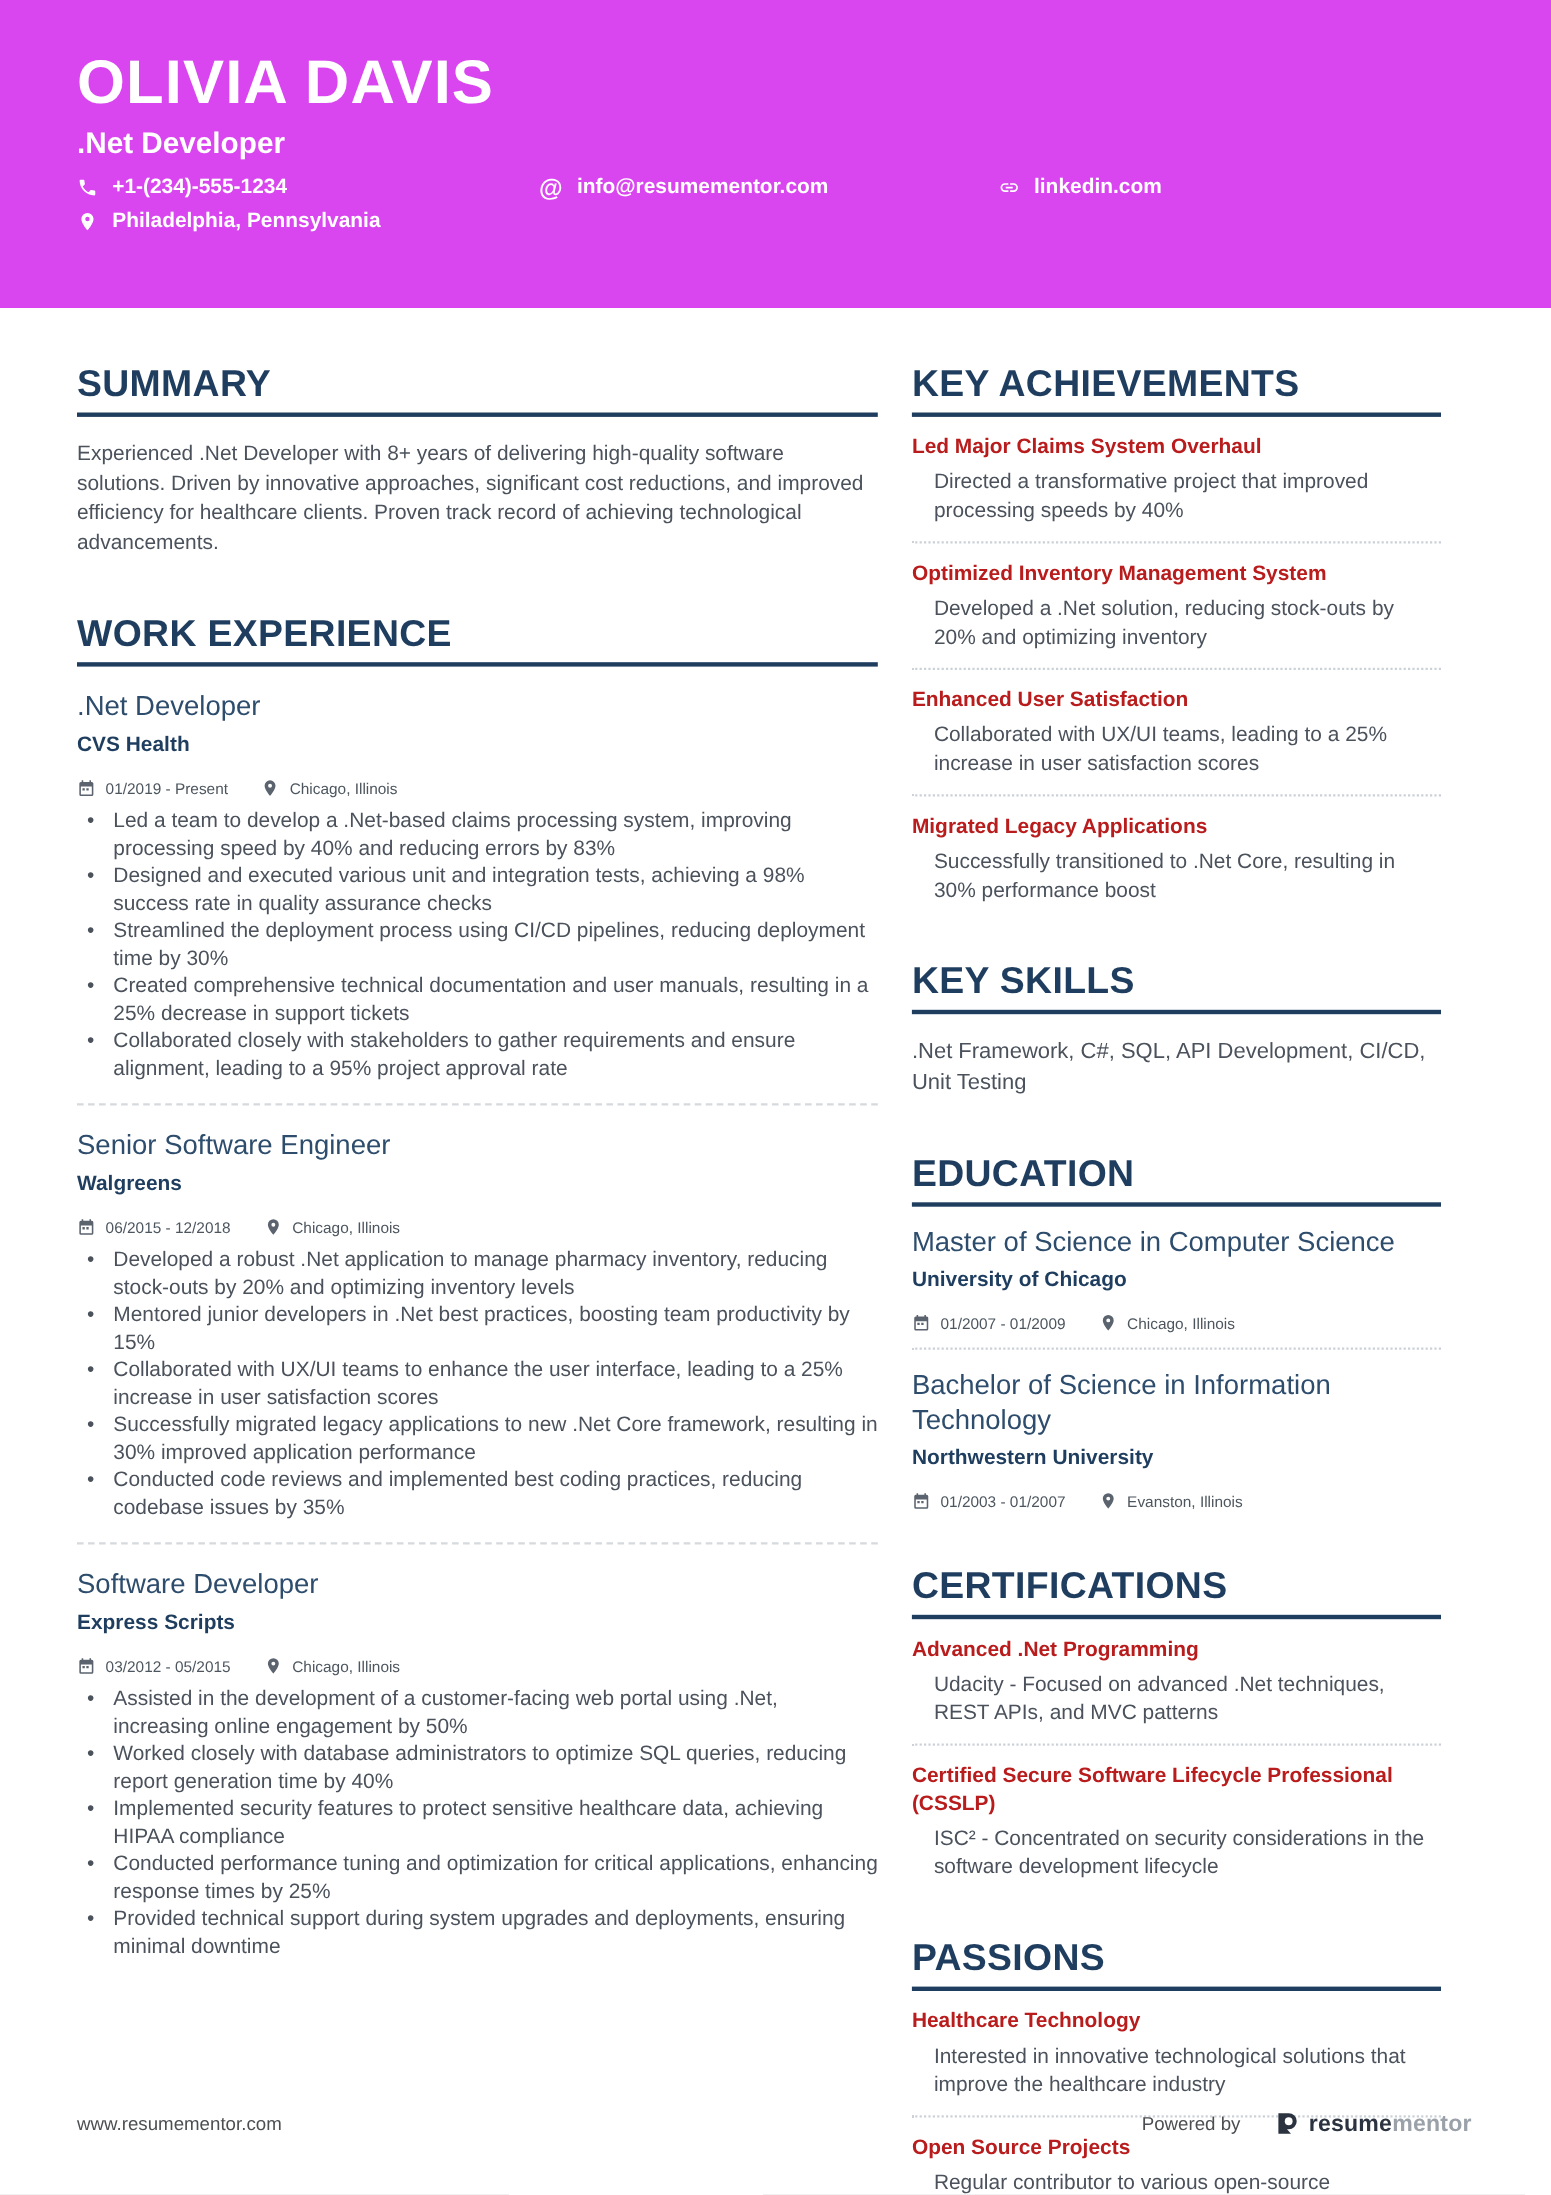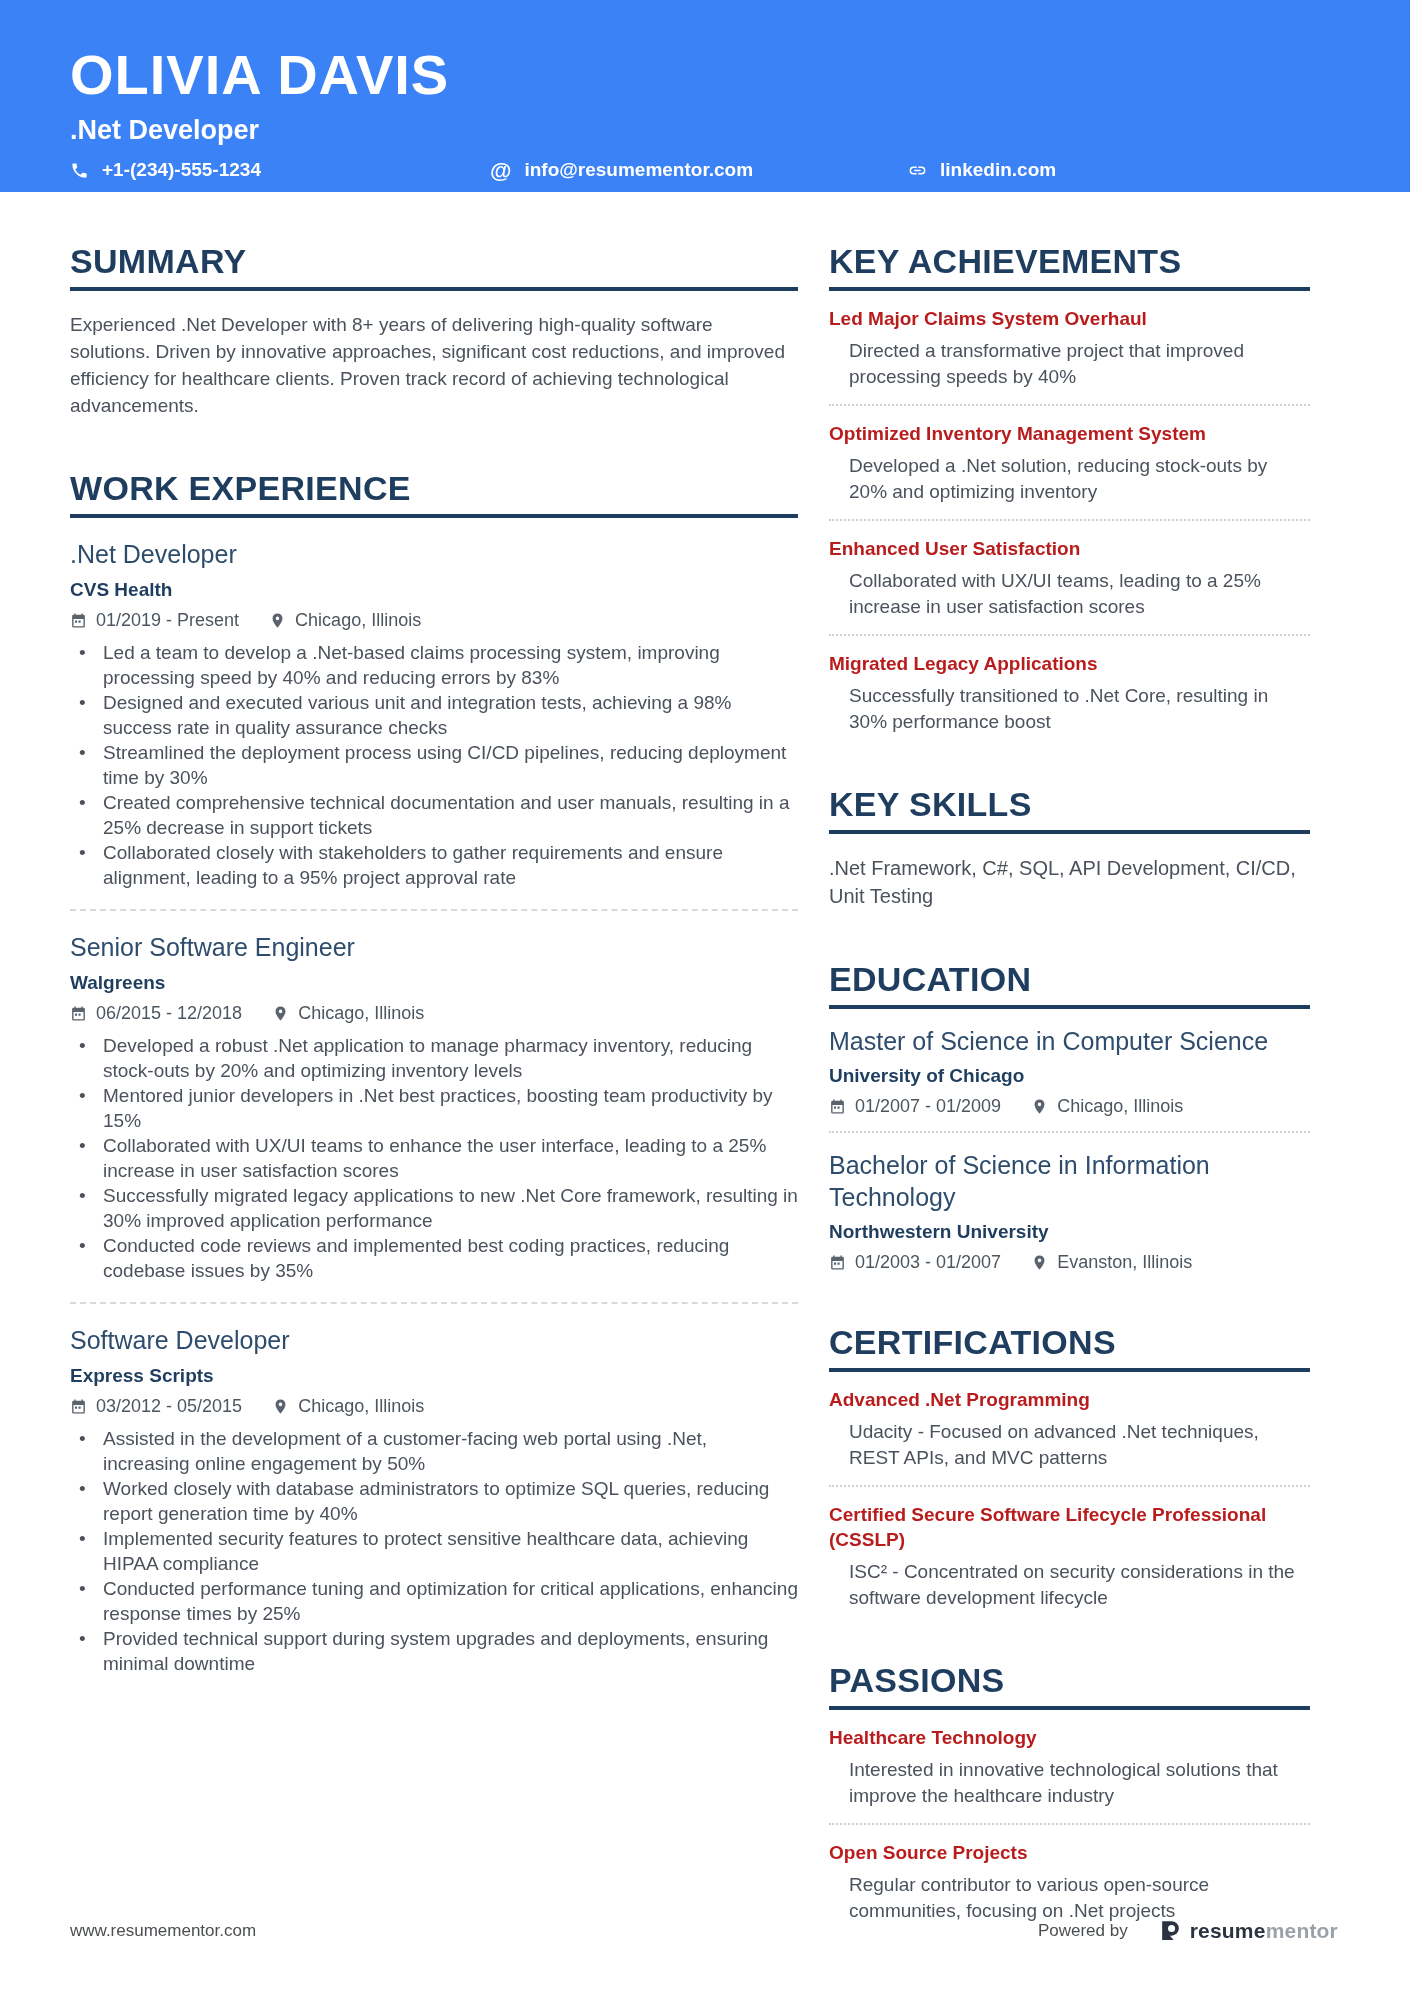--- a/index.html
+++ b/index.html
@@ -5,21 +5,21 @@
   * { box-sizing: border-box; }
   html,body { margin:0; padding:0; background:#e8e8e8; }
   .page {
     width:1410px; height:1995px; position:relative; overflow:hidden;
     background:#ffffff; font-family:"Liberation Sans", sans-serif;
     margin:0 auto;
   }
 
   
   .header {
-    background:#3b82f6; height:192px; padding:46px 70px 0 70px; color:#ffffff;
+    background:#d946ef; height:280px; padding:46px 70px 0 70px; color:#ffffff;
   }
   .name { font-size:56px; font-weight:800; letter-spacing:1px; line-height:58px; }
   .headline { font-size:27px; font-weight:700; margin-top:11px; }
   .contact-row { display:flex; align-items:center; margin-top:13px; font-size:19px; font-weight:700; }
   .contact-row.second { margin-top:9px; }
   .contact-item { display:flex; align-items:center; gap:13px; }
   .contact-item.phone { width:420px; }
   .contact-item.email { width:418px; }
   .hicon { width:19px; height:19px; fill:#ffffff; flex:none; }
   .at-glyph { font-size:22px; font-weight:600; line-height:19px; }
@@ -32,21 +32,21 @@
   .section { margin-top:50px; }
   .section-heading { font-size:34px; font-weight:800; color:#1f3e5f; letter-spacing:0.3px; line-height:38px; }
   .heading-rule { height:4px; background:#1f3e5f; margin-top:7px; }
 
   .summary-text { margin-top:20px; font-size:19px; line-height:27px; color:#4b525c; }
 
   
   .job { margin-top:20px; }
   .job-title { font-size:25px; font-weight:500; color:#2e4d6d; line-height:32px; }
   .company { font-size:19px; font-weight:700; color:#1f3e5f; margin-top:9px; }
-  .meta-row { display:flex; align-items:flex-start; margin-top:9px; font-size:18px; color:#4d565f; }
+  .meta-row { display:flex; align-items:flex-start; margin-top:19px; font-size:14px; color:#4d565f; }
   .meta-pair { display:flex; align-items:center; gap:9px; }
   .meta-pair + .meta-pair { margin-left:30px; }
   .micon { width:17px; height:17px; fill:#5b636e; flex:none; }
   .bullets { margin:9px 0 0 0; padding:0; list-style:none; }
   .bullets li { position:relative; padding-left:33px; font-size:19px; line-height:25px; color:#4b525c; }
   .bullets li::before { content:"•"; position:absolute; left:9px; top:0; color:#4b525c; }
   .divider-dashed { border:none; border-top:2px dashed #d6dade; margin:19px 0 0 0; }
   .divider-dotted { border:none; border-top:2px dotted #ccd1d7; margin:14px 0 0 0; }
 
   

